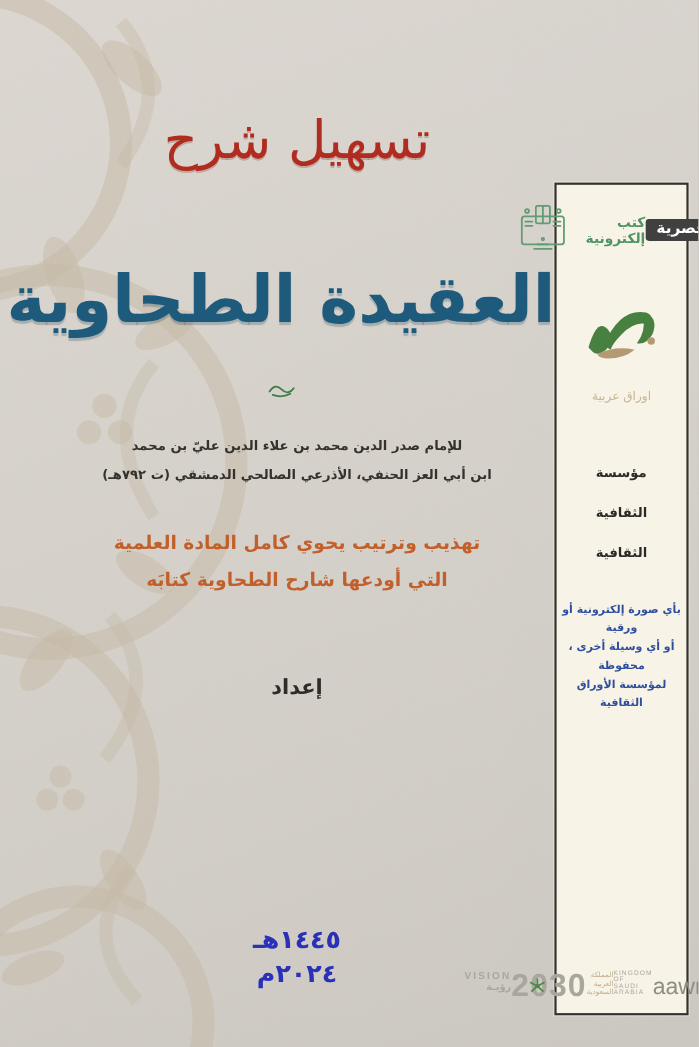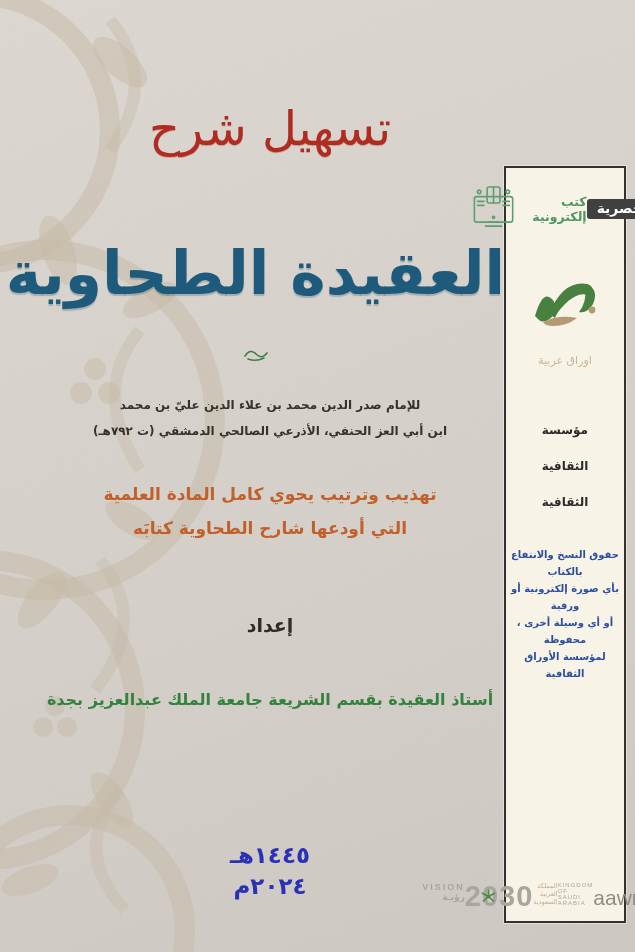--- a/index.html
+++ b/index.html
@@ -158,21 +158,20 @@
       <div>للإمام صدر الدين محمد بن علاء الدين عليّ بن محمد</div>
       <div>ابن أبي العز الحنفي، الأذرعي الصالحي الدمشقي (ت ٧٩٢هـ)</div>
     </div>
 
     <div class="subtitle-block">
       <div>تهذيب وترتيب يحوي كامل المادة العلمية</div>
       <div>التي أودعها شارح الطحاوية كتابَه</div>
     </div>
 
     <div class="idaad">إعداد</div>
-    <div class="preparer-title">أستاذ العقيدة بقسم الشريعة جامعة الملك عبدالعزيز  بجدة</div>
 
     <div class="dates">
       <div>١٤٤٥هـ</div>
       <div>٢٠٢٤م</div>
     </div>
   </div>
 
   <div class="sidebar">
 
     <div class="ebook-block">
@@ -207,21 +206,20 @@
       <div class="awraq-logo-text">اوراق عربية</div>
     </div>
 
     <div class="publisher-name">
       <div>مؤسسة</div>
       <div>الثقافية</div>
       <div>الثقافية</div>
     </div>
 
     <div class="copyright">
-      <div>حقوق النسخ والانتفاع بالكتاب</div>
       <div>بأي صورة إلكترونية أو ورقية</div>
       <div>أو أي وسيلة أخرى ، محفوظة</div>
       <div>لمؤسسة الأوراق الثقافية</div>
     </div>
 
     <div class="vision-block">
       <div class="vision-top">VISION رؤيـة</div>
       <div class="vision-year-wrap">
         <span class="vision-year">2030</span>
         <svg class="vision-emblem" width="15" height="15" viewBox="0 0 15 15">

